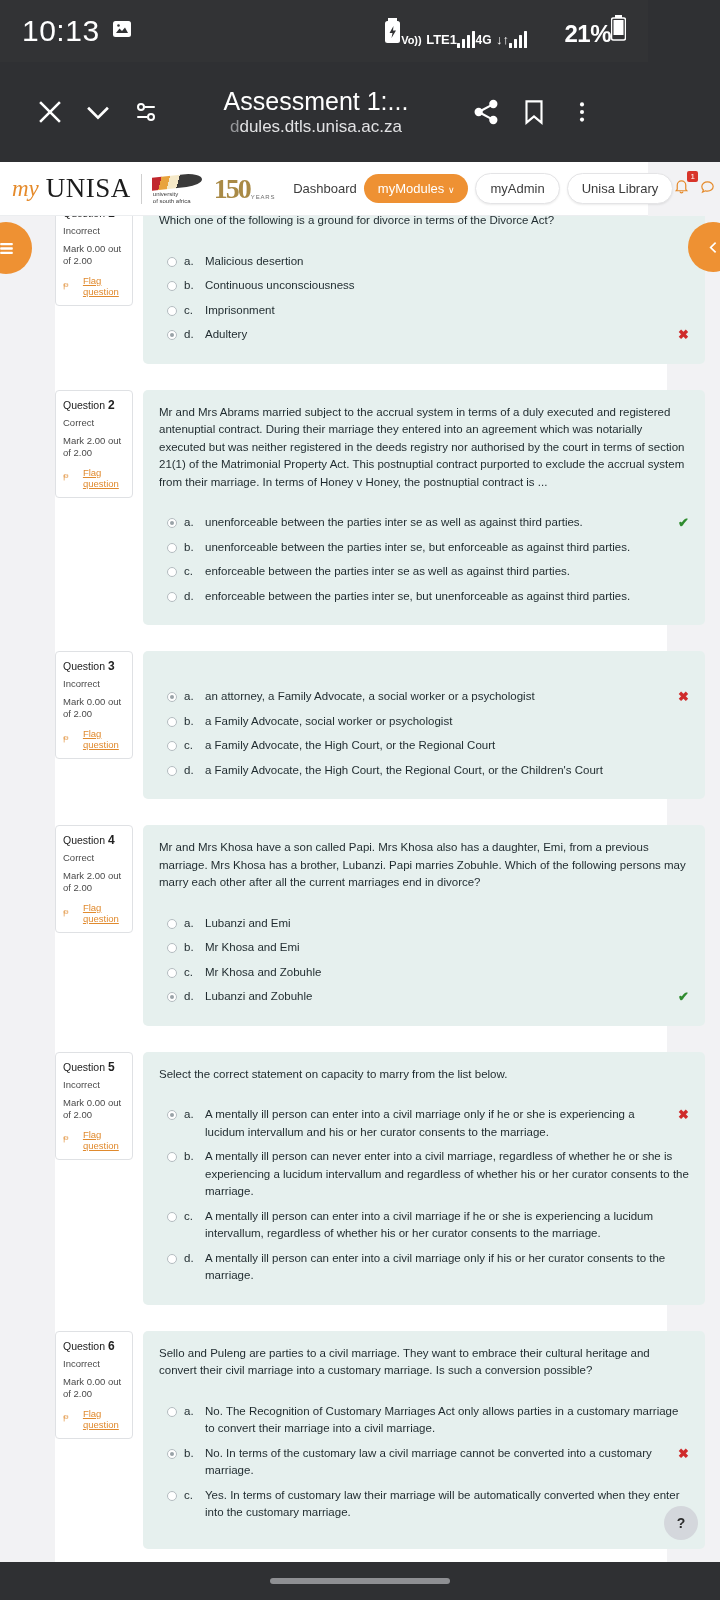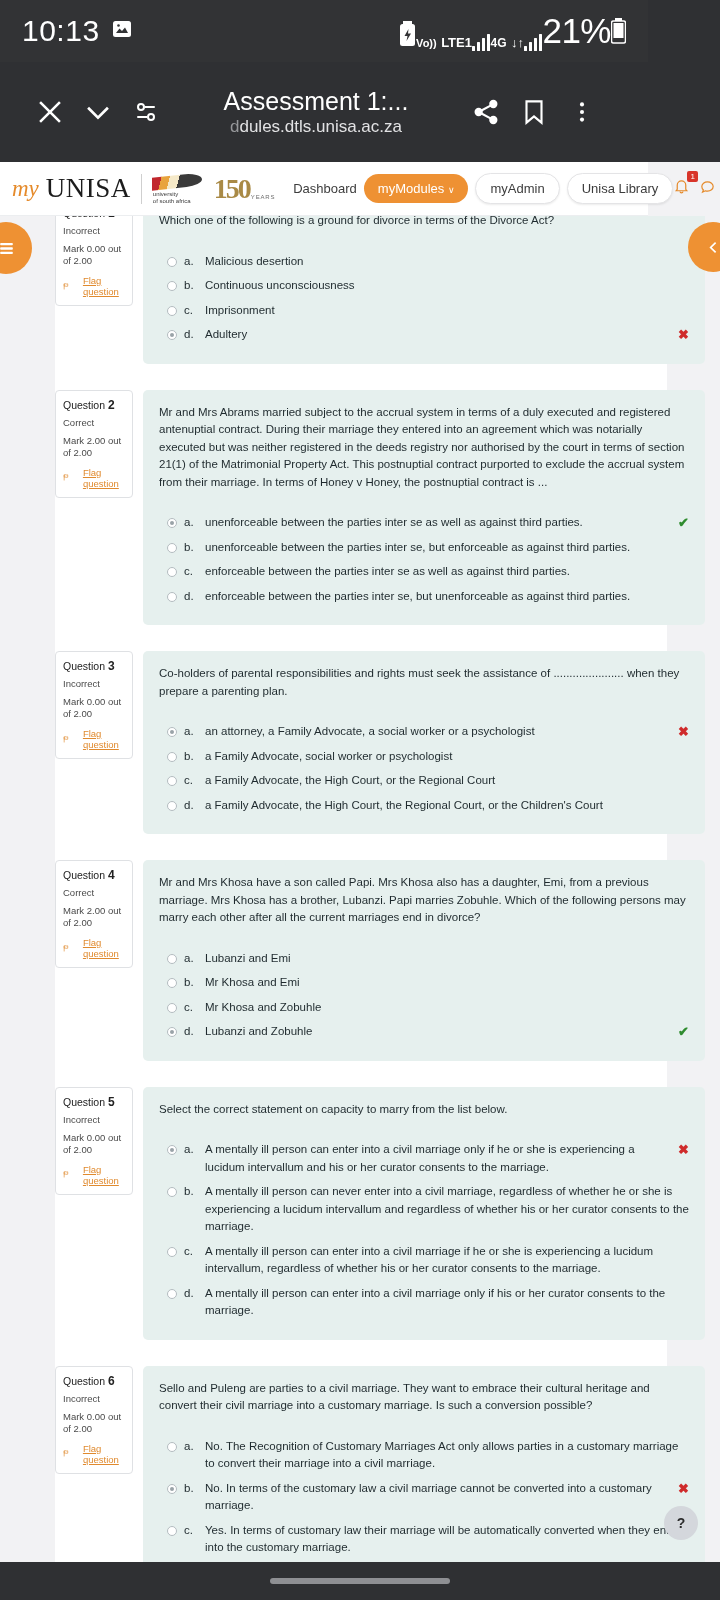--- a/index.html
+++ b/index.html
@@ -15,21 +15,21 @@
     height: 62px; width: 648px;
     background: #323335;
     display: flex; align-items: center;
     padding: 0 22px;
     color: #fff;
   }
   .sb-left { display: flex; align-items: center; gap: 10px; }
   .sb-time { font-size: 30px; font-weight: 400; letter-spacing: .5px; }
   .sb-right { margin-left: auto; display: flex; align-items: flex-end; gap: 0; }
   .sb-text-small { font-size: 11px; line-height: 10px; text-align: center; font-weight: 700; }
-  .sb-pct { font-size: 35px; font-weight: 400; letter-spacing: -.5px; }
+  .sb-pct { font-size: 24px; font-weight: 700; letter-spacing: -.5px; margin-left: 37px; }
   .bars { display: flex; align-items: flex-end; gap: 1.5px; height: 17px; }
   .bars i { display:block; width: 3.5px; background: #fff; border-radius: .5px; }
   .bars i:nth-child(1){height:5px}.bars i:nth-child(2){height:9px}
   .bars i:nth-child(3){height:13px}.bars i:nth-child(4){height:17px}
 
   
   .browserbar {
     height: 100px; width: 632px;
     background: #2f3033;
     display: flex; align-items: center;
@@ -370,21 +370,20 @@
       <div class="qinfo-mark">Mark 0.00 out of 2.00</div>
       <div class="qinfo-flag">
         <svg width="8" height="9" viewBox="0 0 10 12" stroke="#e08a2e" stroke-width="1.1" fill="none">
                 <path d="M2 11V1.5"></path>
                 <path d="M2 1.5c2-1 4 1 6 0v4c-2 1-4-1-6 0z"></path>
               </svg>
         <span>Flag question</span>
       </div>
     </div>
     <div class="qbody">
-      <div class="qtext">Co-holders of parental responsibilities and rights must seek the assistance of ...................... when they prepare a parenting plan.</div>
       <div class="opts">
               <div class="opt">
         <span class="radio sel"></span>
         <span class="olet">a.</span>
         <span class="otext">an attorney, a Family Advocate, a social worker or a psychologist</span>
         <span class="mark bad">✖</span>
       </div>
               <div class="opt">
         <span class="radio "></span>
         <span class="olet">b.</span>

